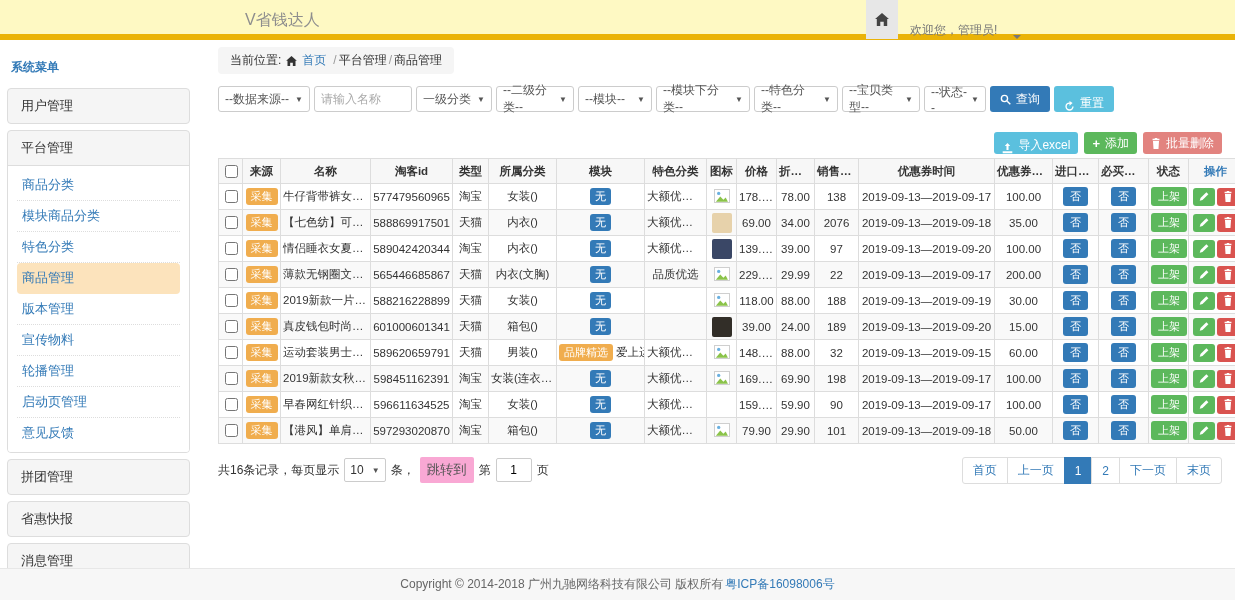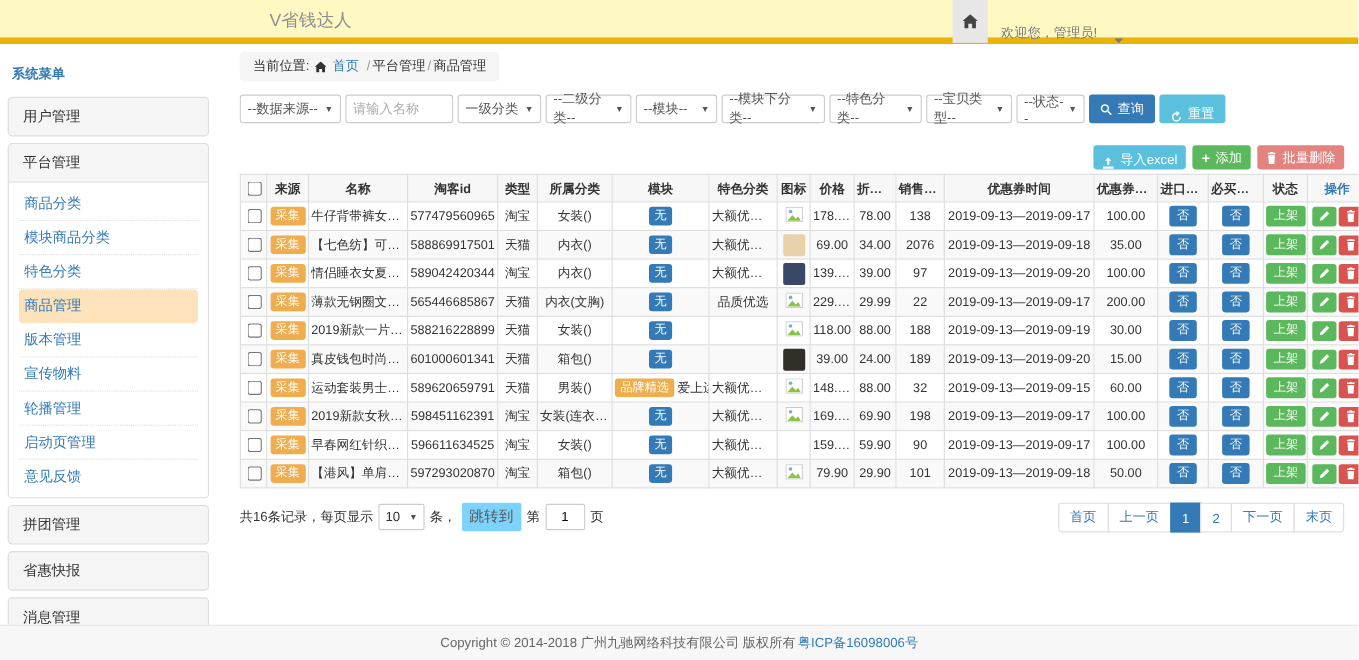--- a/index.html
+++ b/index.html
@@ -69,21 +69,21 @@
   .thumb { display:inline-block; width:20px; height:20px; border-radius:2px; vertical-align:middle; }
   .op-btn { display:inline-flex; align-items:center; justify-content:center; width:22px; height:18px;
     border-radius:3px; border:none; cursor:pointer; vertical-align:middle; margin:0 1px; }
   .op-edit { background:var(--success); }
   .op-del { background:var(--danger); }
   
   .pager-row { margin-top:13px; display:flex; justify-content:space-between; align-items:flex-start; }
   .pager-left { display:flex; align-items:center; gap:5px; color:#333; }
   .mini-select { height:24px; border:1px solid #ccc; border-radius:2px; padding:0 5px; display:flex;
     align-items:center; gap:4px; background:#fff; cursor:pointer; }
-  .jump-btn { background:#7dd3fc; border:none; padding:4px 7px; border-radius:2px; color:#555; cursor:pointer; }
+  .jump-btn { background:#f9a8d4; border:none; padding:4px 7px; border-radius:2px; color:#555; cursor:pointer; }
   .jump-input { width:36px; height:24px; border:1px solid #ccc; border-radius:2px; text-align:center; font-size:12px; }
   .pagination { display:flex; }
   .page-btn { border:1px solid #ddd; background:#fff; color:var(--primary); padding:4px 10px;
     margin-left:-1px; font-size:12px; cursor:pointer; }
   .page-btn:first-child { border-radius:3px 0 0 3px; margin-left:0; }
   .page-btn:last-child { border-radius:0 3px 3px 0; }
   .page-btn.active { background:var(--primary); border-color:var(--primary); color:#fff; }
   
   .footer { position:absolute; left:0; right:0; top:568px; height:32px; background:#f7f7f7;
     border-top:1px solid #e7e7e7; display:flex; align-items:center; justify-content:center;

